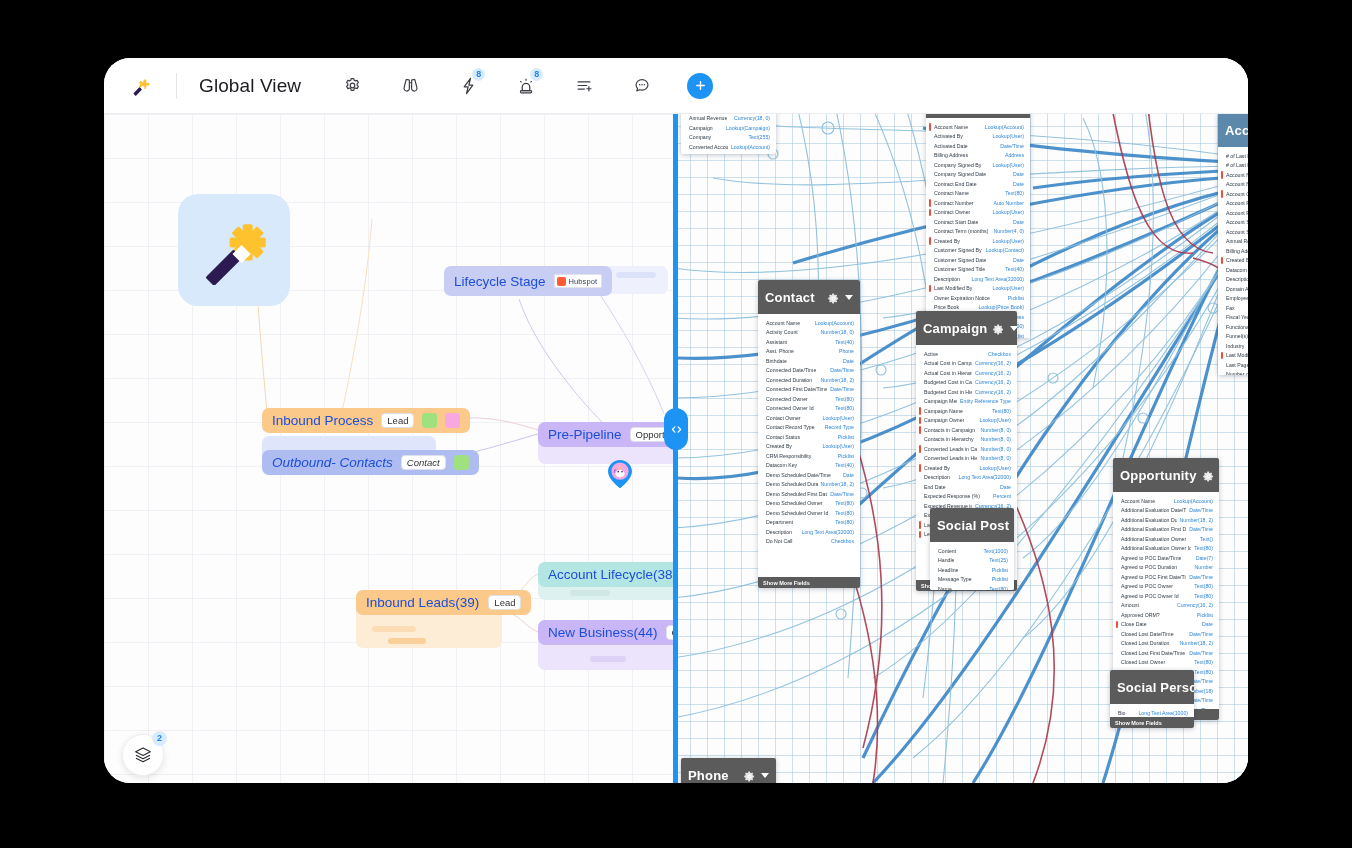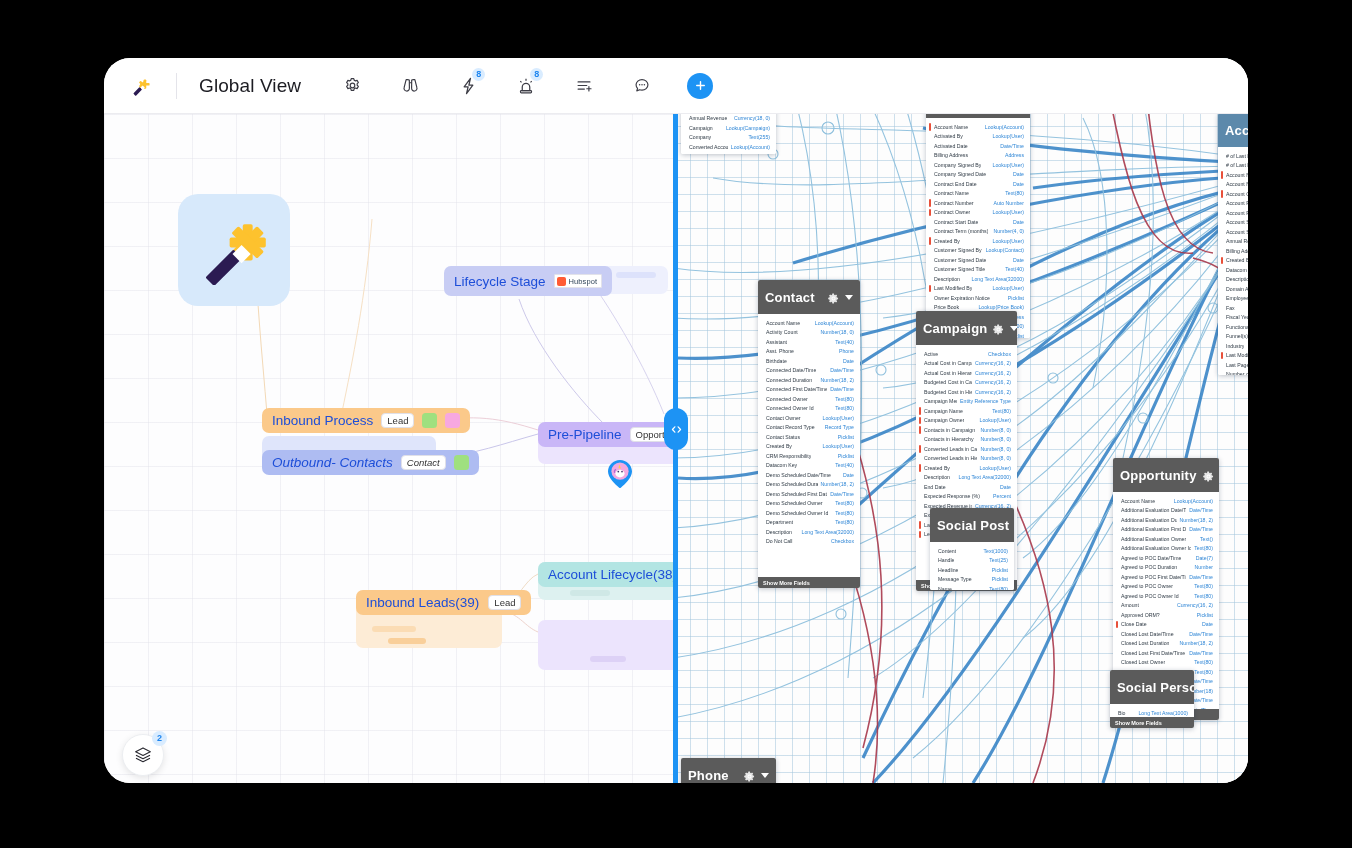--- a/index.html
+++ b/index.html
@@ -321,20 +321,24 @@
     <div class="node n-teal" style="left:434px;top:448px;">
       <span class="nlabel">Account Lifecycle(38)</span>
       <span class="ntag">Account</span>
     </div>
 
     <div class="node n-orange" style="left:252px;top:476px;gap:9px;">
       <span class="nlabel">Inbound Leads(39)</span>
       <span class="ntag">Lead</span>
     </div>
 
+    <div class="node n-purple" style="left:434px;top:506px;">
+      <span class="nlabel">New Business(44)</span>
+      <span class="ntag">Opportunity</span>
+    </div>
 
     <div class="unicorn">
       <svg width="26" height="30" viewBox="0 0 26 30">
         <path d="M13 1C6.4 1 1 6.2 1 12.6c0 6.2 7.3 13.1 11.2 16.2.5.4 1.1.4 1.6 0C17.7 25.7 25 18.8 25 12.6 25 6.2 19.6 1 13 1z" fill="#1d93f4"></path>
         <circle cx="13" cy="12.2" r="8.6" fill="#f3a9e0"></circle>
         <g fill="#fff">
           <ellipse cx="13" cy="14.6" rx="4.6" ry="3.8"></ellipse>
         </g>
         <path d="M12.4 5.6 14 9.6l-2.6-.4z" fill="#ffd24a"></path>
         <circle cx="11.3" cy="12.6" r=".85" fill="#45306b"></circle>

